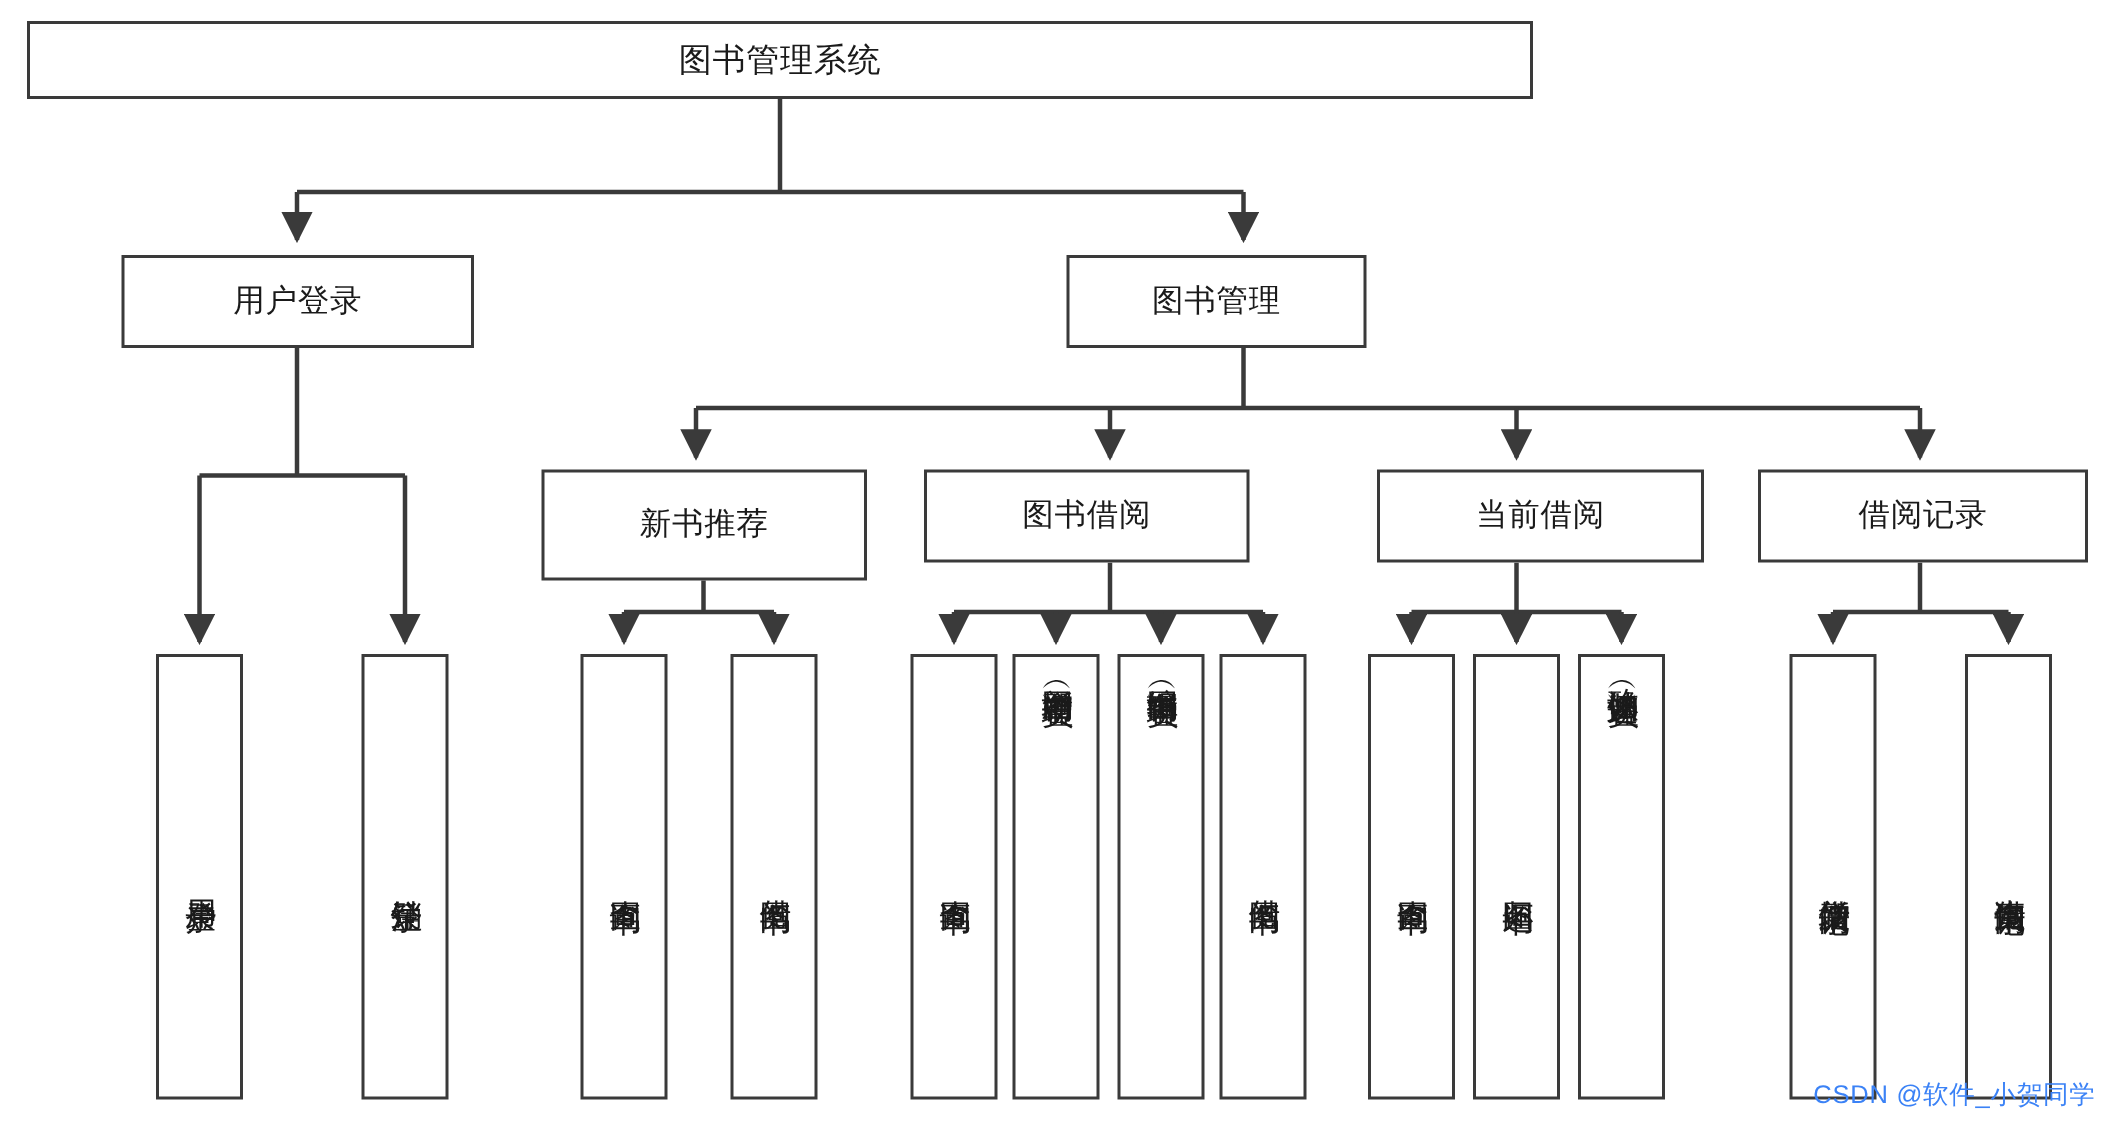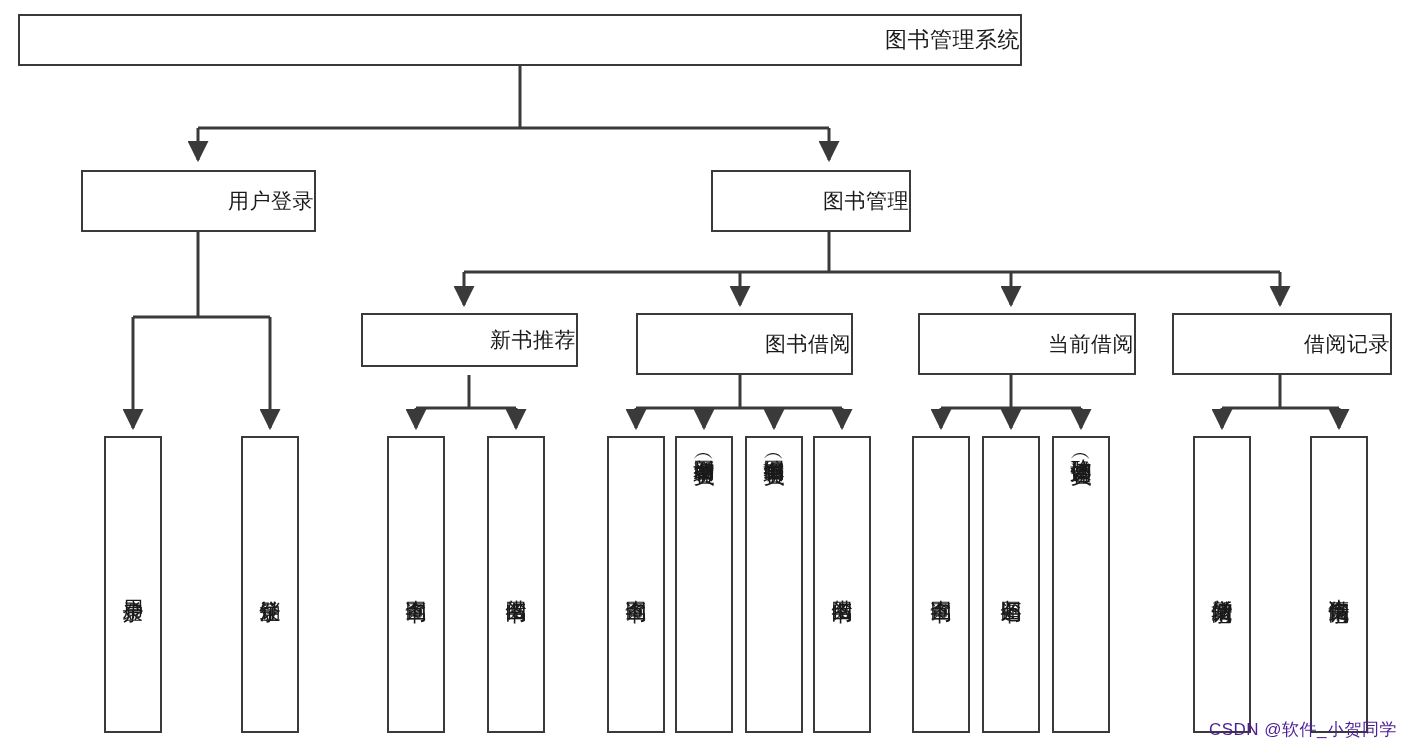--- a/index.html
+++ b/index.html
@@ -25,21 +25,21 @@
     height: 747px;
     pointer-events: none;
   }
   .node {
     position: absolute;
     box-sizing: border-box;
     background: #ffffff;
     border: 2px solid #3a3a3a;
     display: flex;
     align-items: center;
-    justify-content: flex-end;
+    justify-content: center;
     color: #1a1a1a;
   }
   .node-h .label {
     font-size: 21px;
     line-height: 1.1;
     letter-spacing: 0.5px;
     white-space: nowrap;
   }
   .node-root .label {
     font-size: 22px;
@@ -59,21 +59,21 @@
     font-size: 21px;
     line-height: 1.34;
     letter-spacing: 1px;
     white-space: nowrap;
   }
   .watermark {
     position: absolute;
     right: 8px;
     bottom: 6px;
     font-size: 17px;
-    color: #4c1d95;
+    color: #3b82f6;
     white-space: nowrap;
     letter-spacing: 0.5px;
   }
 </style>
 </head>
 <body>
 
 <div id="canvas">
 
   <svg class="edges" viewBox="0 0 1405 747">
@@ -130,24 +130,24 @@
     <span class="label">图书管理系统</span>
   </div>
 
   <div class="node node-h" style="left:81px; top:170px; width:235px; height:62px;">
     <span class="label">用户登录</span>
   </div>
   <div class="node node-h" style="left:711px; top:170px; width:200px; height:62px;">
     <span class="label">图书管理</span>
   </div>
 
-  <div class="node node-h" style="left:361px; top:313px; width:217px; height:54px;">
+  <div class="node node-h" style="left:361px; top:313px; width:217px; height:74px;">
     <span class="label">新书推荐</span>
   </div>
-  <div class="node node-h" style="left:636px; top:313px; width:217px; height:62px;">
+  <div class="node node-h" style="left:616px; top:313px; width:217px; height:62px;">
     <span class="label">图书借阅</span>
   </div>
   <div class="node node-h" style="left:902px; top:313px; width:218px; height:62px;margin-left:16px;">
     <span class="label">当前借阅</span>
   </div>
   <div class="node node-h" style="left:1172px; top:313px; width:220px; height:62px;">
     <span class="label">借阅记录</span>
   </div>
 
   <div class="node node-v center-v" style="left:104px; top:436px; width:58px; height:297px;">

